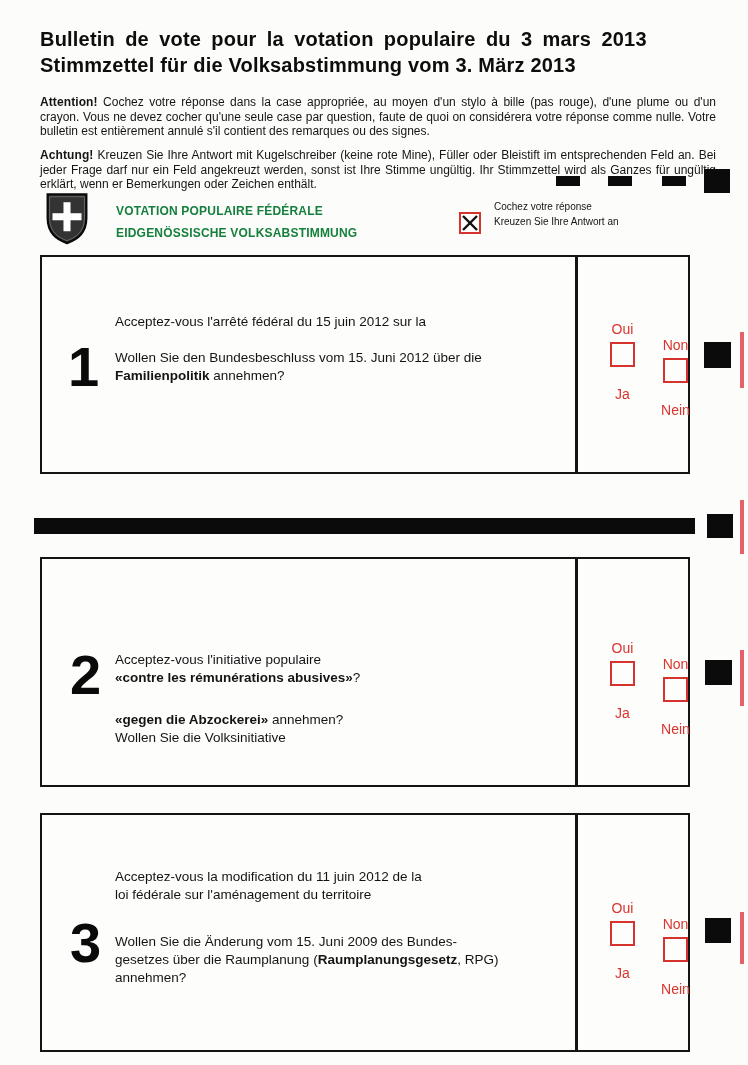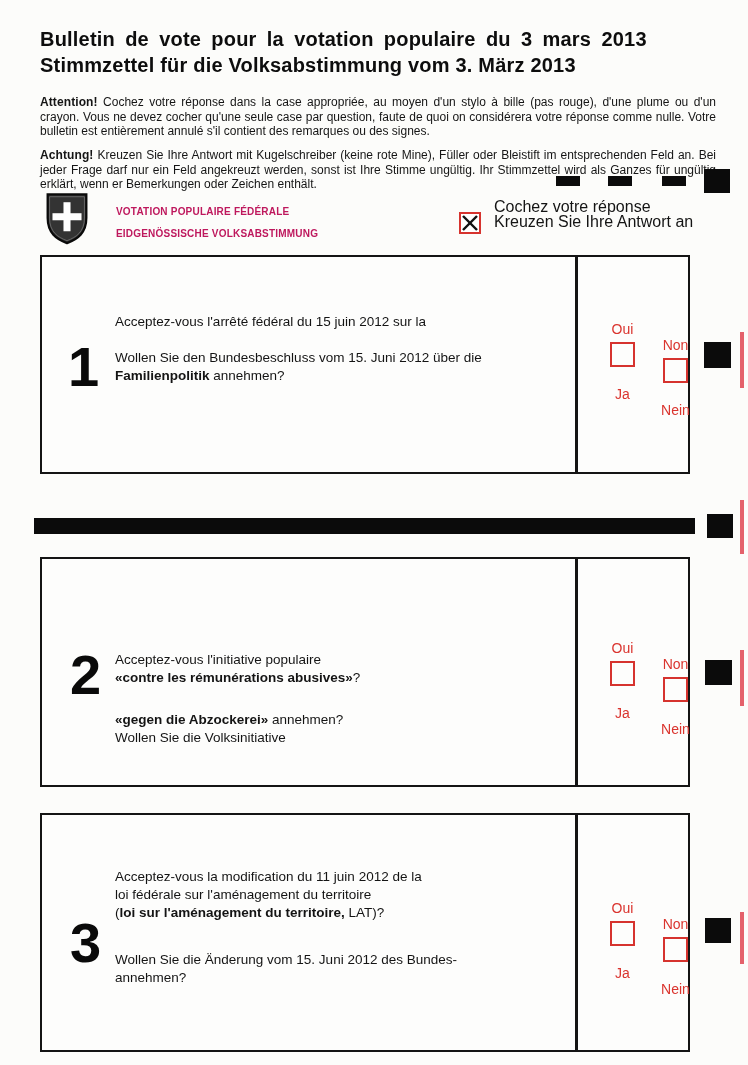--- a/index.html
+++ b/index.html
@@ -17,24 +17,24 @@
   
   .notice{left:40px; width:676px; font-size:12px; line-height:14.7px; text-align:justify; color:#151515;}
   #notice-fr{top:83px;}
   #notice-de{top:136px;}
   .notice b{letter-spacing:0.1px;}
   
   .mark-dash{width:24px; height:10px; background:#0b0b0b;}
   .mark-square{background:#0b0b0b;}
   .edge-line{width:4px; background:#e4616b;}
   
-  #fed-titles{left:116px; top:201px; font-weight:bold; font-size:10px; line-height:21.5px; letter-spacing:0.2px; color:#be185d;}
+  #fed-titles{left:116px; top:201px; font-weight:bold; font-size:12px; line-height:21.5px; letter-spacing:0.2px; color:#15803d;}
   #example-box{left:459px; top:212px; width:22px; height:22px; border:2px solid #d6332e; box-sizing:border-box; background:#fff;}
   #example-box svg{display:block; width:100%; height:100%;}
-  #example-text{left:494px; top:199px; font-size:16px; line-height:15px; color:#141414;}
+  #example-text{left:494px; top:199px; font-size:10px; line-height:15px; color:#141414;}
   
   .qbox{left:40px; width:650px; border:2.5px solid #141414; box-sizing:border-box; background:#fdfdfc;}
   .qbox .divider{position:absolute; left:533px; top:0; bottom:0; width:2.5px; background:#141414;}
   .qnum{position:absolute; font-weight:bold; font-size:56px; line-height:56px; color:#0a0a0a;}
   .qtext{position:absolute; left:73px; width:440px; font-size:13.5px; line-height:18px; color:#141414;}
   .qtext .b{font-weight:bold;}
   
   .answers{position:absolute; left:565px; width:120px;}
   .arow{display:flex; margin-left:3px;}
   .acol{width:25px; display:flex; justify-content:center;}
@@ -168,23 +168,23 @@
     </div>
   </section>
   <div class="abs mark-square" style="left:705px; top:660px; width:27px; height:25px;"></div>
   <div class="abs edge-line" style="left:740px; top:650px; height:56px;"></div>
 
   <section class="abs qbox" style="top:813px; height:239px;">
     <div class="qnum" style="left:28px; top:100px;">3</div>
     <div class="qtext" style="top:53px;">
       <div><span>Acceptez-vous la modification du 11 juin 2012 de la</span></div>
       <div><span>loi fédérale sur l'aménagement du territoire</span></div>
-      <div><span>(</span><span class="b">loi sur l'aménagement du territoire,</span><span> LAT)?</span></div>
       <div style="height:29px;"></div>
-      <div><span>Wollen Sie die Änderung vom 15. Juni 2012 des Bundes-</span></div>
+      <div><span>Wollen Sie die Änderung vom 15. Juni 2009 des Bundes-</span></div>
+      <div><span>gesetzes über die Raumplanung (</span><span class="b">Raumplanungsgesetz</span><span>, RPG)</span></div>
       <div><span>annehmen?</span></div>
     </div>
     <div class="divider"></div>
     <div class="answers" style="top:85px;">
       <div class="arow labels">
         <div class="acol">
             <span class="alabel">Oui</span>
           </div>
         <div class="acol">
             <span class="alabel">Non</span>

